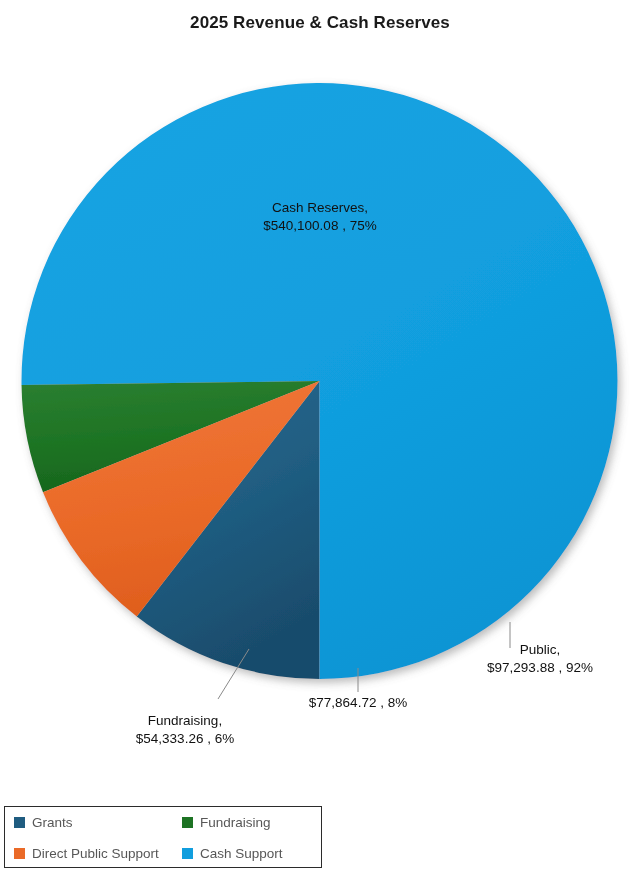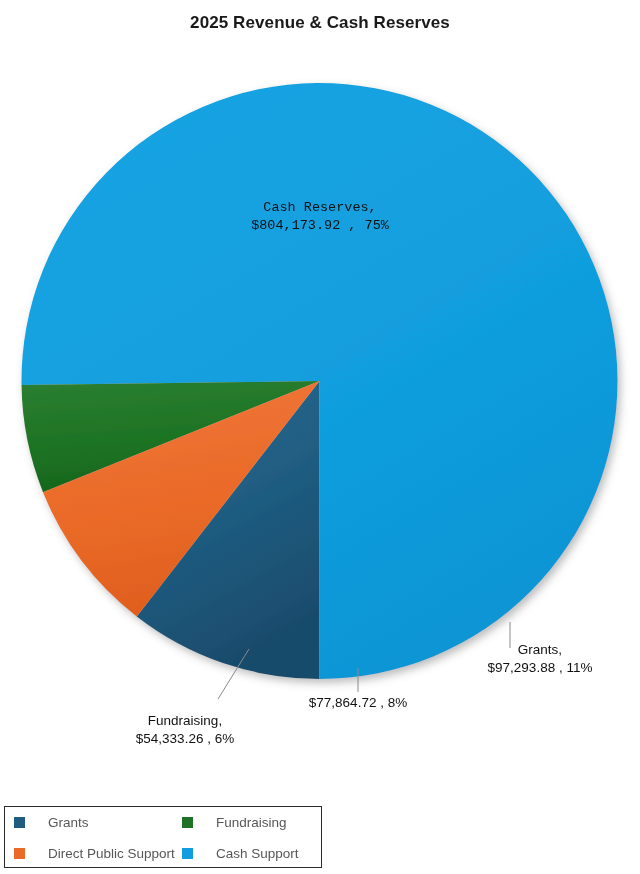--- a/index.html
+++ b/index.html
@@ -67,21 +67,20 @@
     display: grid;
     grid-template-columns: 168px 150px;
     grid-template-rows: 31px 31px;
     align-items: center;
   }
   .legend-item {
     display: flex;
     align-items: center;
     padding-left: 9px;
     box-sizing: border-box;
-    gap: 16px;
   }
   .legend-swatch {
     width: 11px;
     height: 11px;
     flex: 0 0 11px;
     margin-right: 7px;
     display: inline-block;
   }
   .legend-label {
     font-size: 13.5px;
@@ -132,28 +131,28 @@
       <path d="M 319.5 381 L 43.03 492.21 A 298 298 0 0 1 21.53 385.12 Z" fill="url(#gradFund)"></path>
 
       <path d="M 319.5 381 L 136.77 616.40 A 298 298 0 0 1 43.03 492.21 Z" fill="url(#gradDPS)"></path>
     </g>
 
     <line x1="510" y1="622" x2="510" y2="648" stroke="#8a8a8a" stroke-width="1"></line>
     <line x1="358" y1="668" x2="358" y2="692" stroke="#8a8a8a" stroke-width="1"></line>
     <line x1="249" y1="649" x2="218" y2="699" stroke="#8a8a8a" stroke-width="1"></line>
   </svg>
 
-  <div class="slice-label on-pie" style="left:220px; top:199px; width:200px;font-family:Liberation Mono, monospace;">
+  <div class="slice-label on-pie" style="left:220px; top:199px; width:200px;">
     <div>Cash Reserves,</div>
-    <div>$804,173.92 , 75%</div>
+    <div>$540,100.08 , 75%</div>
   </div>
 
   <div class="slice-label" style="left:440px; top:641px; width:200px;">
-    <div>Grants,</div>
-    <div>$97,293.88 , 11%</div>
+    <div>Public,</div>
+    <div>$97,293.88 , 92%</div>
   </div>
 
   <div class="slice-label" style="left:258px; top:694px; width:200px;">
     <div>$77,864.72 , 8%</div>
   </div>
 
   <div class="slice-label" style="left:85px; top:712px; width:200px;">
     <div>Fundraising,</div>
     <div>$54,333.26 , 6%</div>
   </div>

